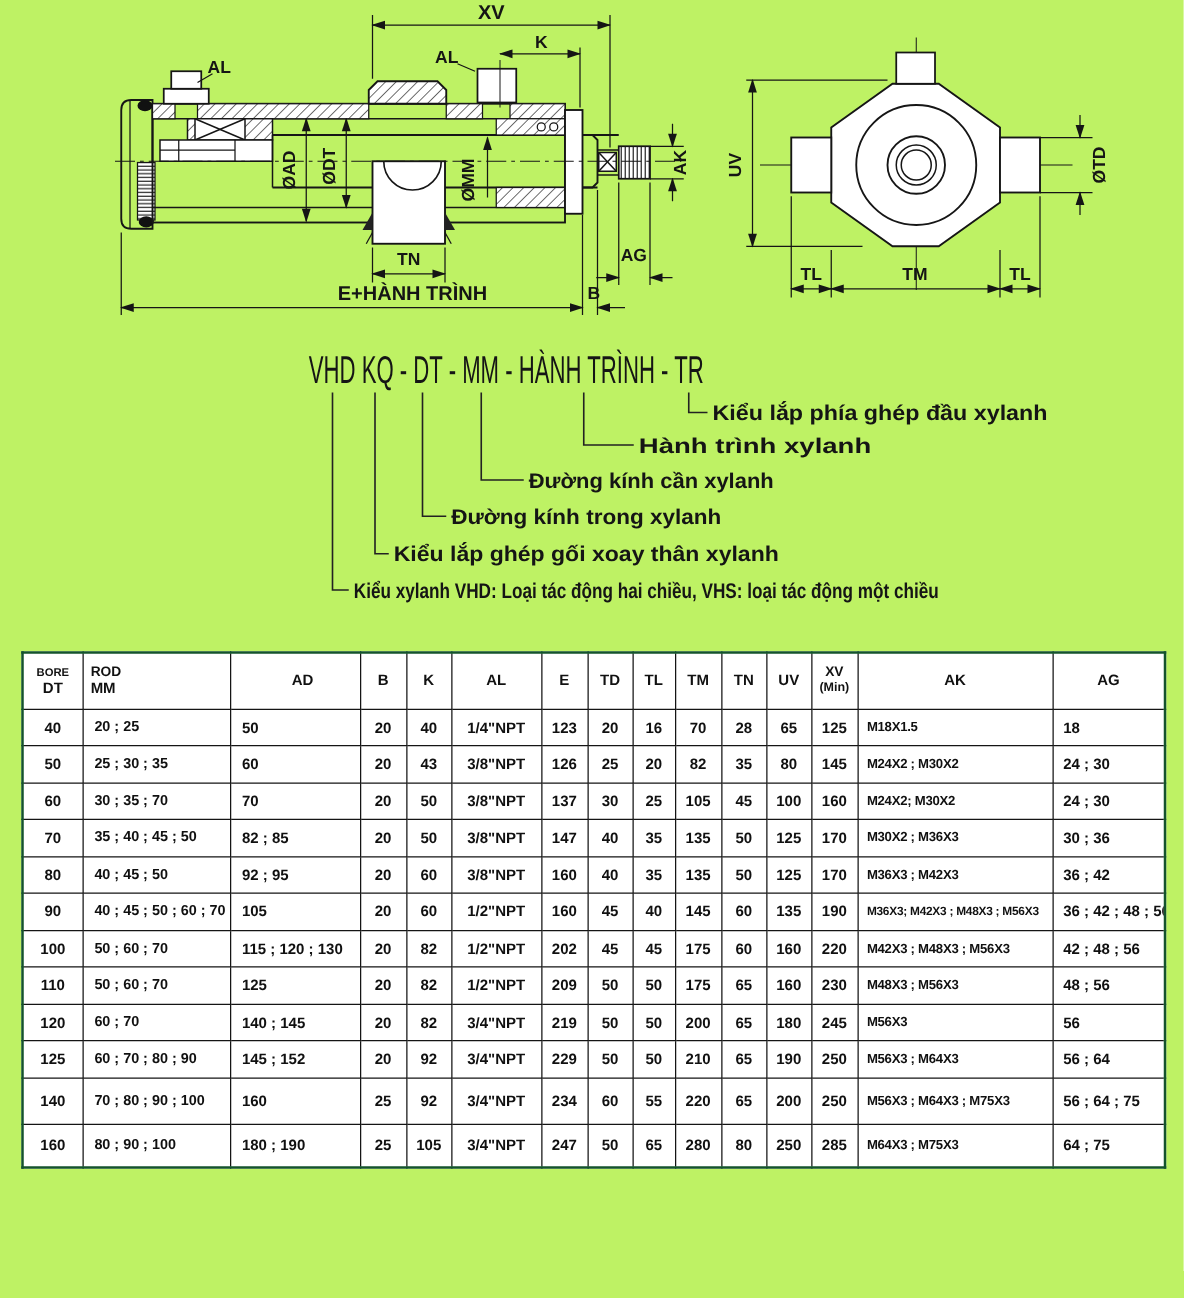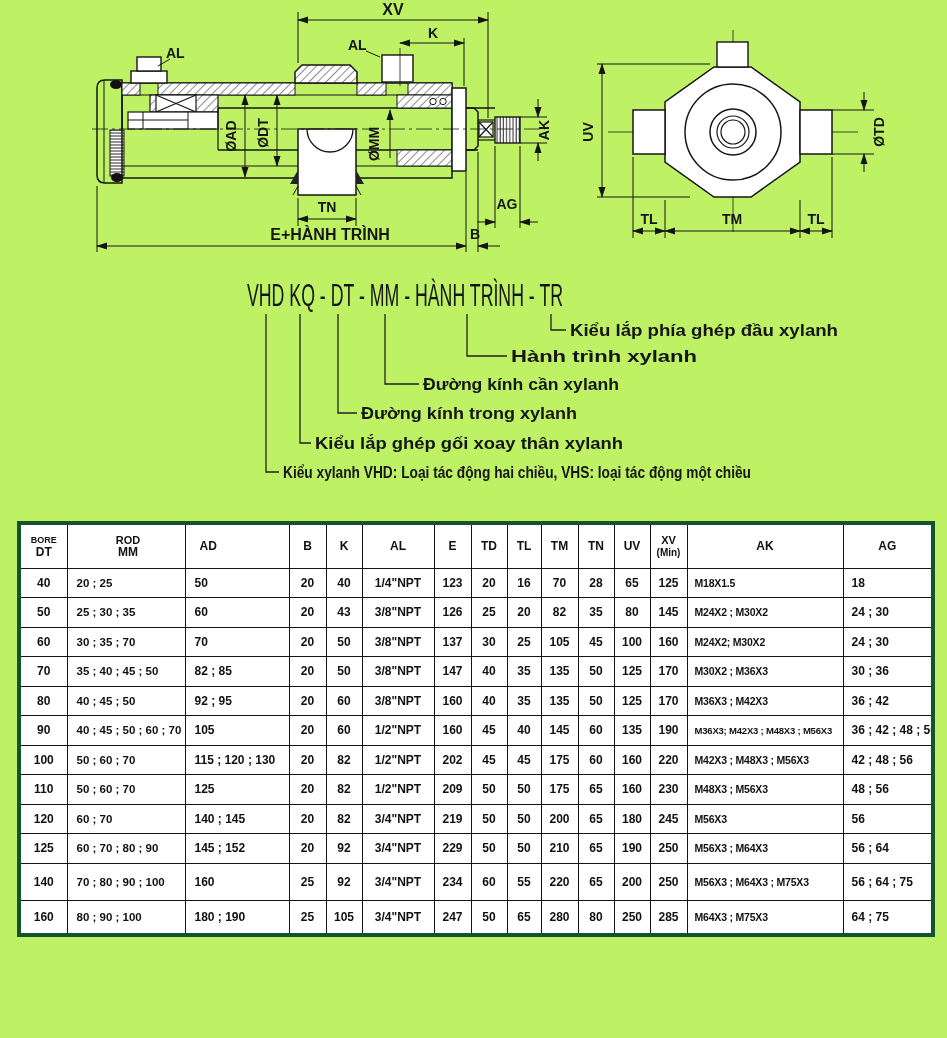--- a/index.html
+++ b/index.html
@@ -8,29 +8,29 @@
   svg{position:absolute;left:0;}
   svg text{fill:#151515;}
   .dimtxt{font-weight:bold;font-size:14px;}
   .dimtxt-lg{font-weight:bold;font-size:16px;}
   .code-title{font-size:31px;font-weight:normal;letter-spacing:0;}
   .callout-txt{font-size:17px;font-weight:bold;}
   
   .table-wrap{position:absolute;left:17px;top:521px;width:914px;}
   table.spec{border-collapse:collapse;table-layout:fixed;width:914px;background:#fff;}
   table.spec th,table.spec td{border:1px solid #141414;overflow:hidden;white-space:nowrap;}
-  table.spec{border:4px solid #14532d;}
+  table.spec{border:2px solid #14532d;}
   thead tr{height:45px;}
   th{font-weight:bold;vertical-align:middle;text-align:center;padding:0 2px;}
   th .h1{font-size:11px;line-height:12px;}
   th .h2{font-size:12px;line-height:13px;}
   th.th-bore .h1{font-size:9px;}
   th.th-rod,{text-align:left;}
-  th.th-rod{text-align:center;padding-left:6px;}
-  th.th-ad{text-align:left;padding-left:14px;}
+  th.th-rod{text-align:left;padding-left:6px;}
+  th.th-ad{text-align:center;padding-left:14px;}
   th.th-xv .h1{font-size:11px;} th.th-xv .h2{font-size:10px;}
   td{font-weight:bold;font-size:12px;padding:0 3px;vertical-align:middle;color:#101010;}
   .a-c{text-align:center;} .a-l{text-align:left;}
   td.col-rod{padding-left:9px;font-size:11.5px;margin-top:43px;}
   td.col-ad{padding-left:9px;}
   td.col-ak{padding-left:7px;font-size:10.5px;letter-spacing:-0.2px;}
   td.col-ag{padding-left:8px;}
   tbody tr{height:29.5px;}
   tbody tr:nth-child(11){height:37px;}
   tbody tr:nth-child(12){height:35px;}

